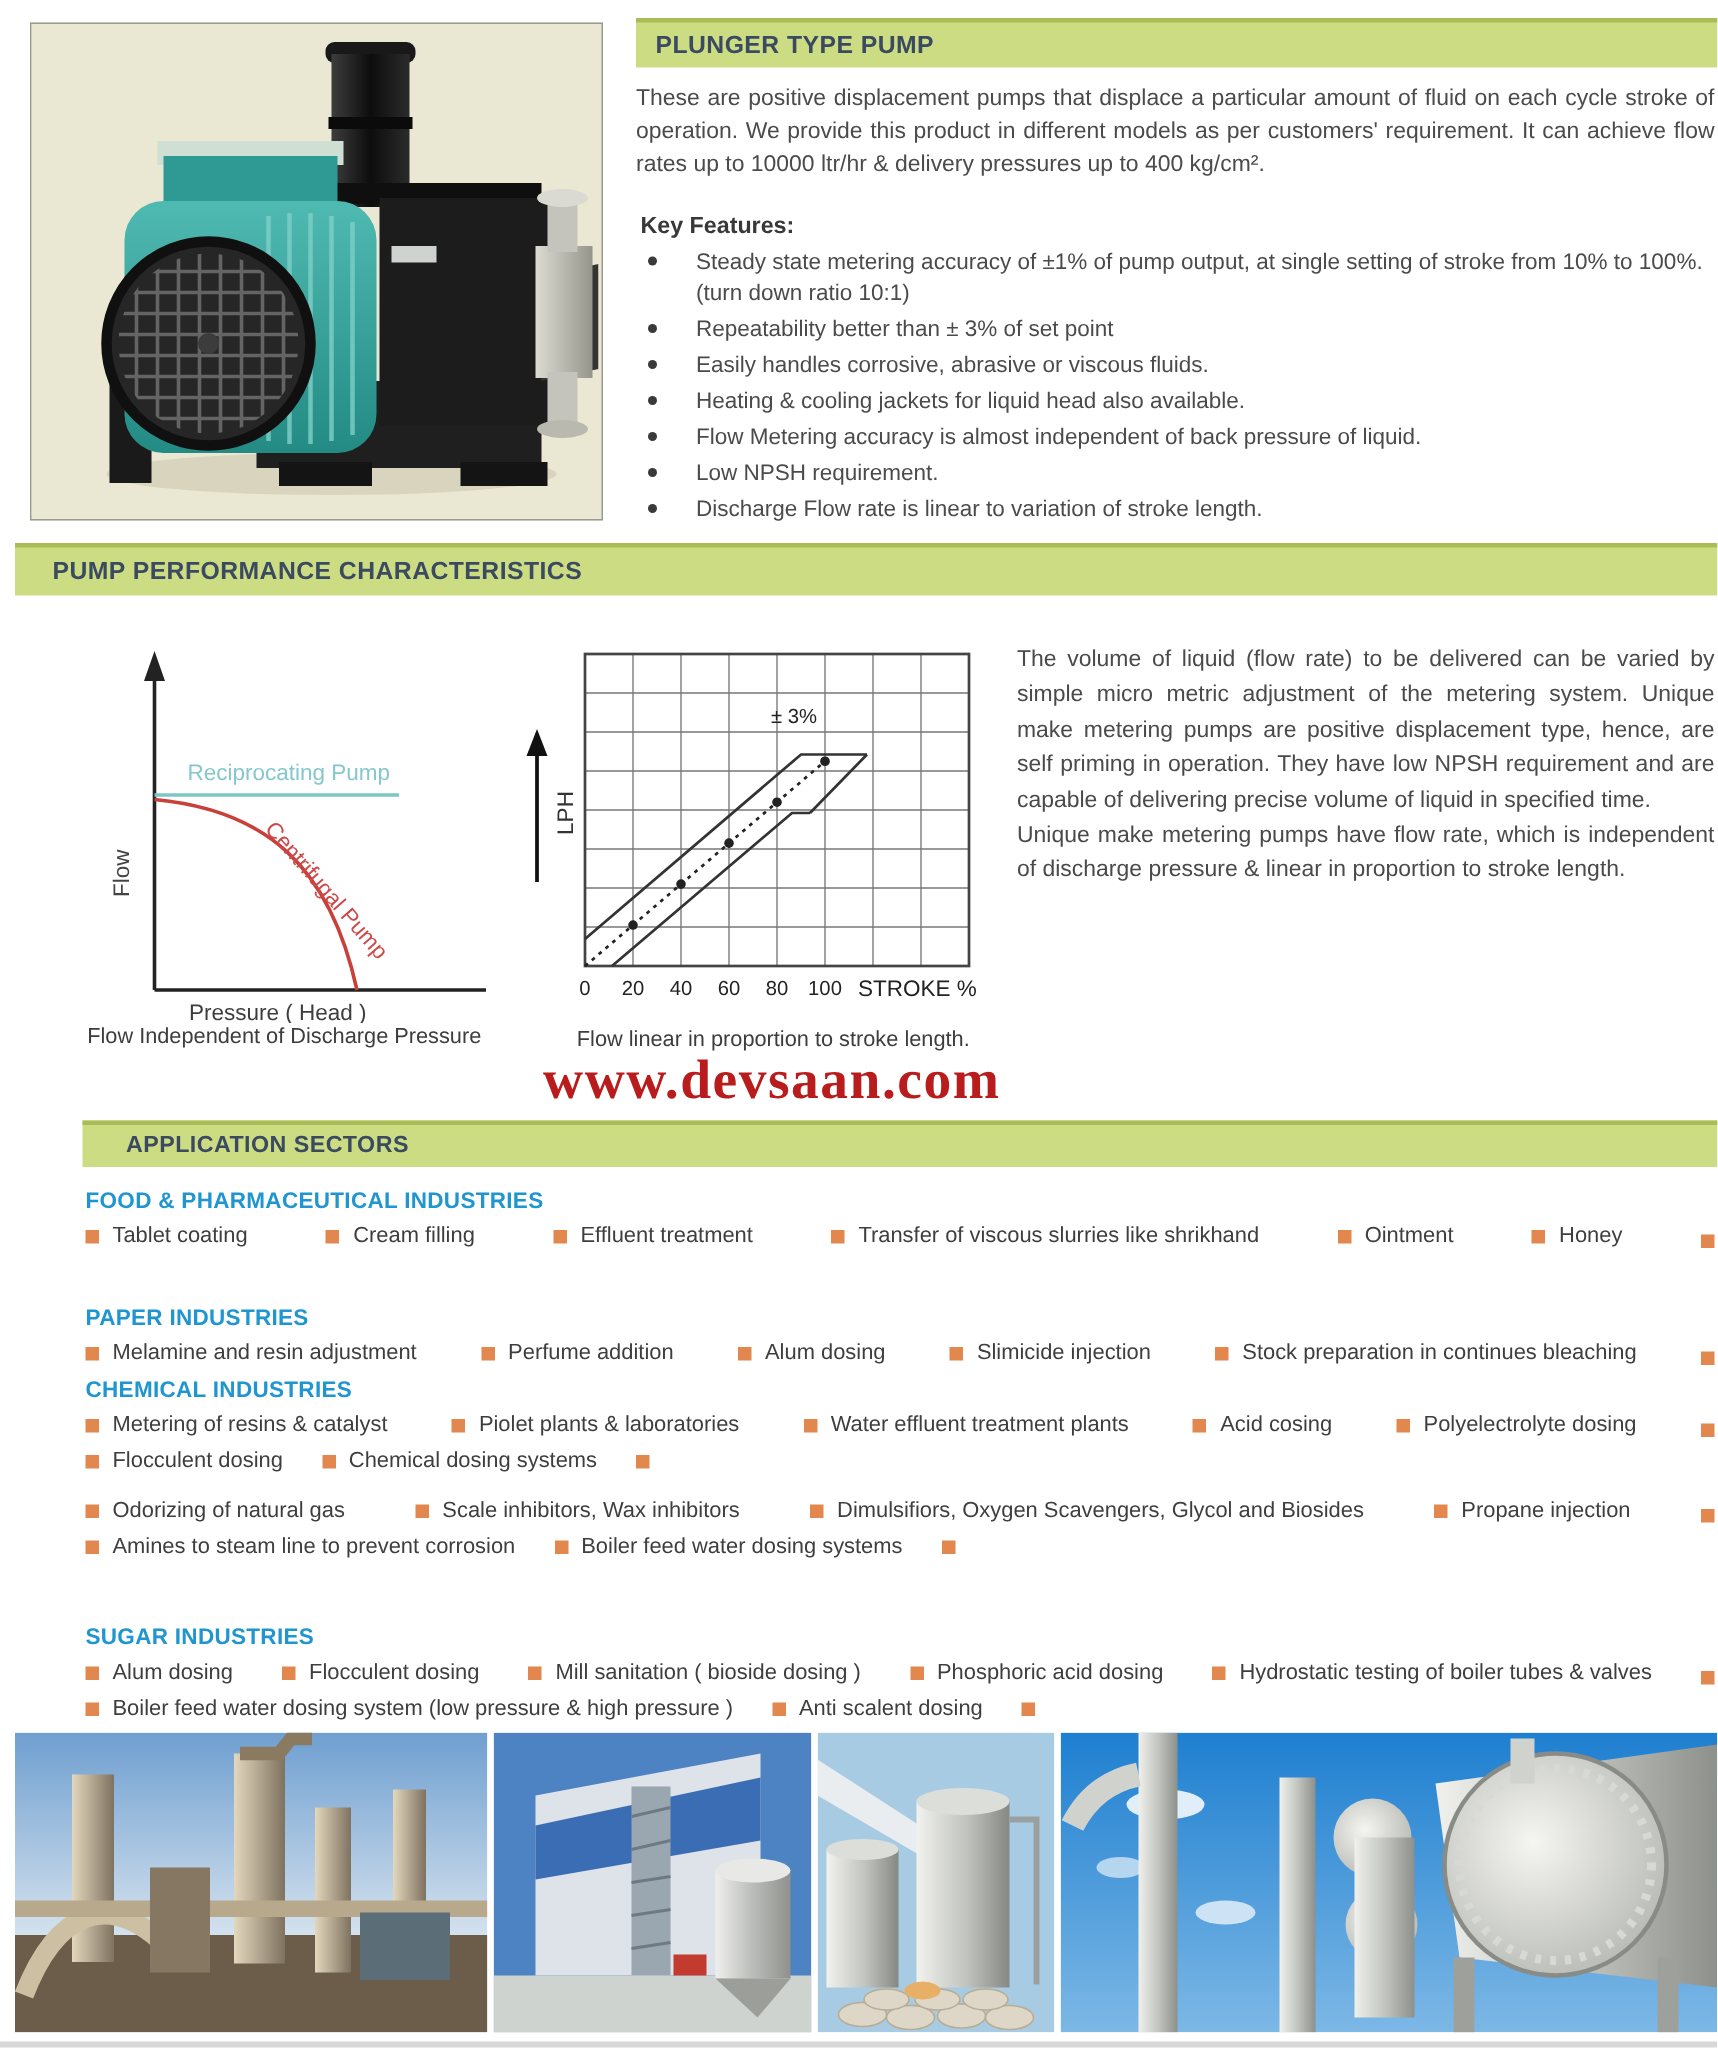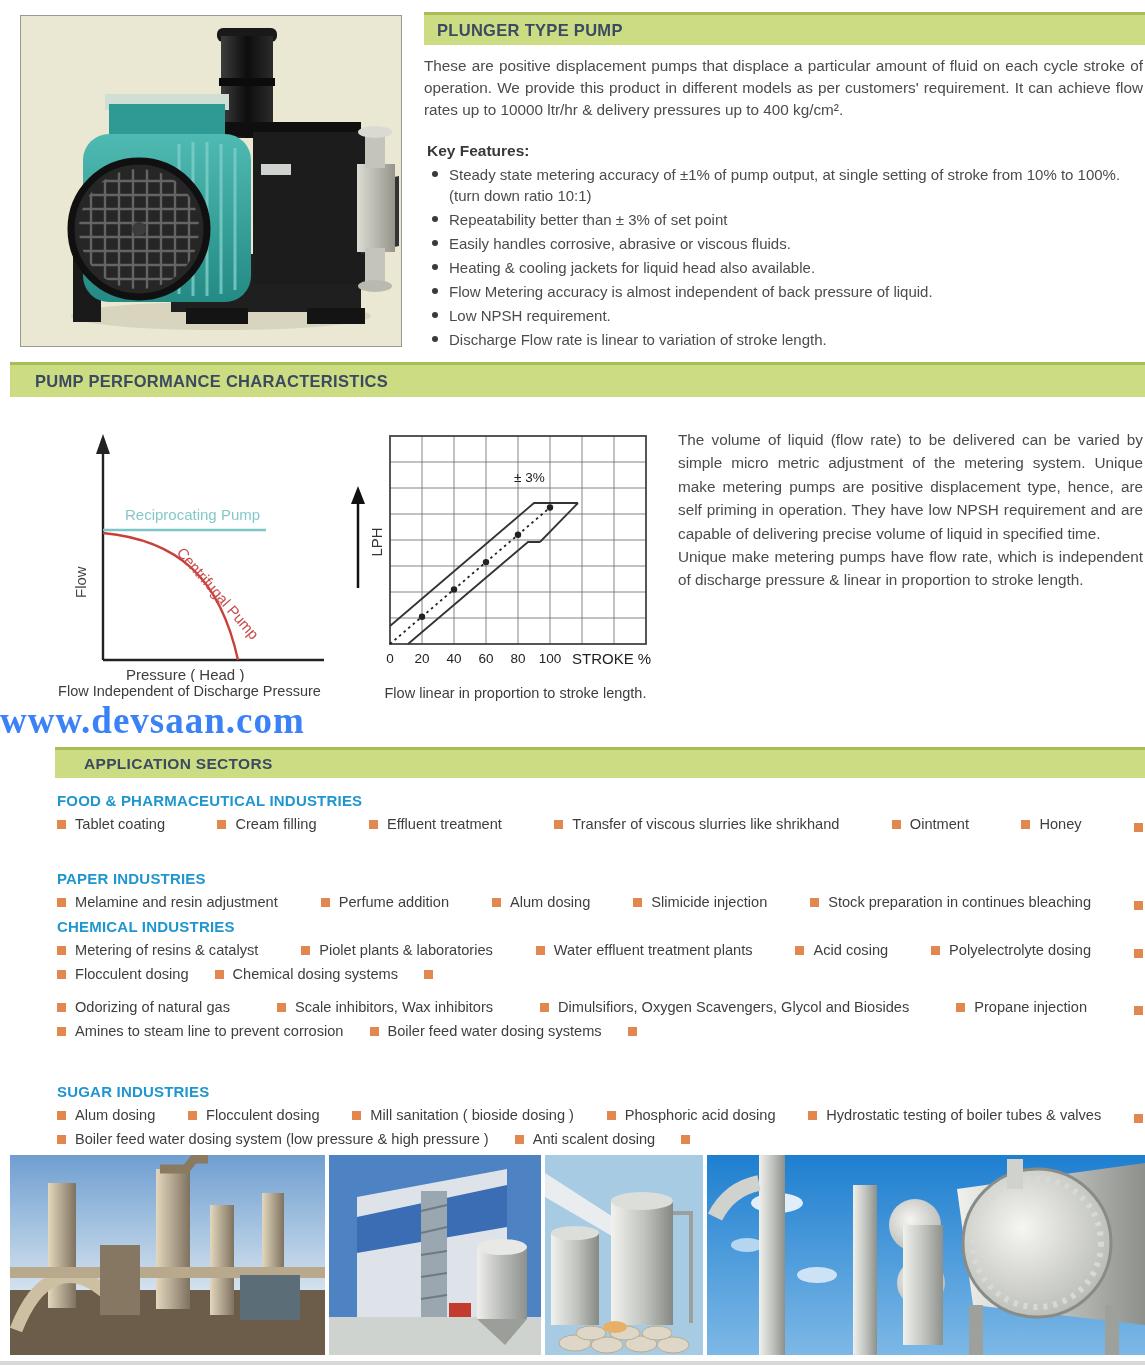--- a/index.html
+++ b/index.html
@@ -14,33 +14,33 @@
   .banner3{left:55px;top:747px;width:1090px;height:28px;font-size:15.5px;padding-left:29px;}
 
   
   .photo-box{position:absolute;left:20px;top:15px;width:380px;height:330px;
              border:1px solid #9a9a93;background:#eae7d2;}
 
   .intro{position:absolute;left:424px;top:55px;width:719px;font-size:15.3px;
          line-height:1.44;color:#4b4b4b;text-align:justify;}
   .kf-title{position:absolute;left:427px;top:142px;font-size:15.5px;font-weight:bold;color:#383838;}
   .kf-list{position:absolute;left:432px;top:164px;width:712px;margin:0;padding:0;list-style:none;}
-  .kf-list li{display:flex;gap:11px;font-size:15px;color:#4b4b4b;line-height:1.4;margin-bottom:3px;}
+  .kf-list li{display:flex;gap:26px;font-size:15px;color:#4b4b4b;line-height:1.4;margin-bottom:3px;}
   .kdot{width:6px;height:6px;border-radius:50%;background:#3a3a3a;margin-top:7px;flex:0 0 auto;}
 
   .para-right{position:absolute;left:678px;top:428px;width:465px;font-size:15.3px;
               line-height:1.53;color:#4a4a4a;text-align:justify;}
   .para-right div{margin:0;}
 
   .chart{position:absolute;}
   .chart-caption{position:absolute;font-size:14.5px;color:#3d3d3d;text-align:center;}
 
-  .watermark{position:absolute;left:0;top:699px;width:1029px;text-align:left;
+  .watermark{position:absolute;left:0;top:699px;width:1029px;text-align:center;
              font-family:"Liberation Serif",serif;font-weight:bold;font-size:37px;
-             color:#3b82f6;letter-spacing:1px;}
+             color:#b91c1c;letter-spacing:1px;}
 
   .app-section{position:absolute;left:57px;width:1086px;}
   .app-section h3{font-size:15px;font-weight:bold;color:#1f96cf;margin:0 0 7px 0;letter-spacing:.2px;}
   .app-line{display:flex;align-items:center;gap:26px;margin-bottom:8px;
             font-size:14.6px;color:#3e3e3e;}
   .app-line.justified{justify-content:space-between;gap:0;align-items:flex-end;}
   .app-item{display:flex;align-items:center;gap:9px;white-space:nowrap;}
   .sq{width:9px;height:9px;background:#e2874e;flex:0 0 auto;}
 
   .photo-strip{position:absolute;left:0;top:1155px;width:1145px;height:200px;}

